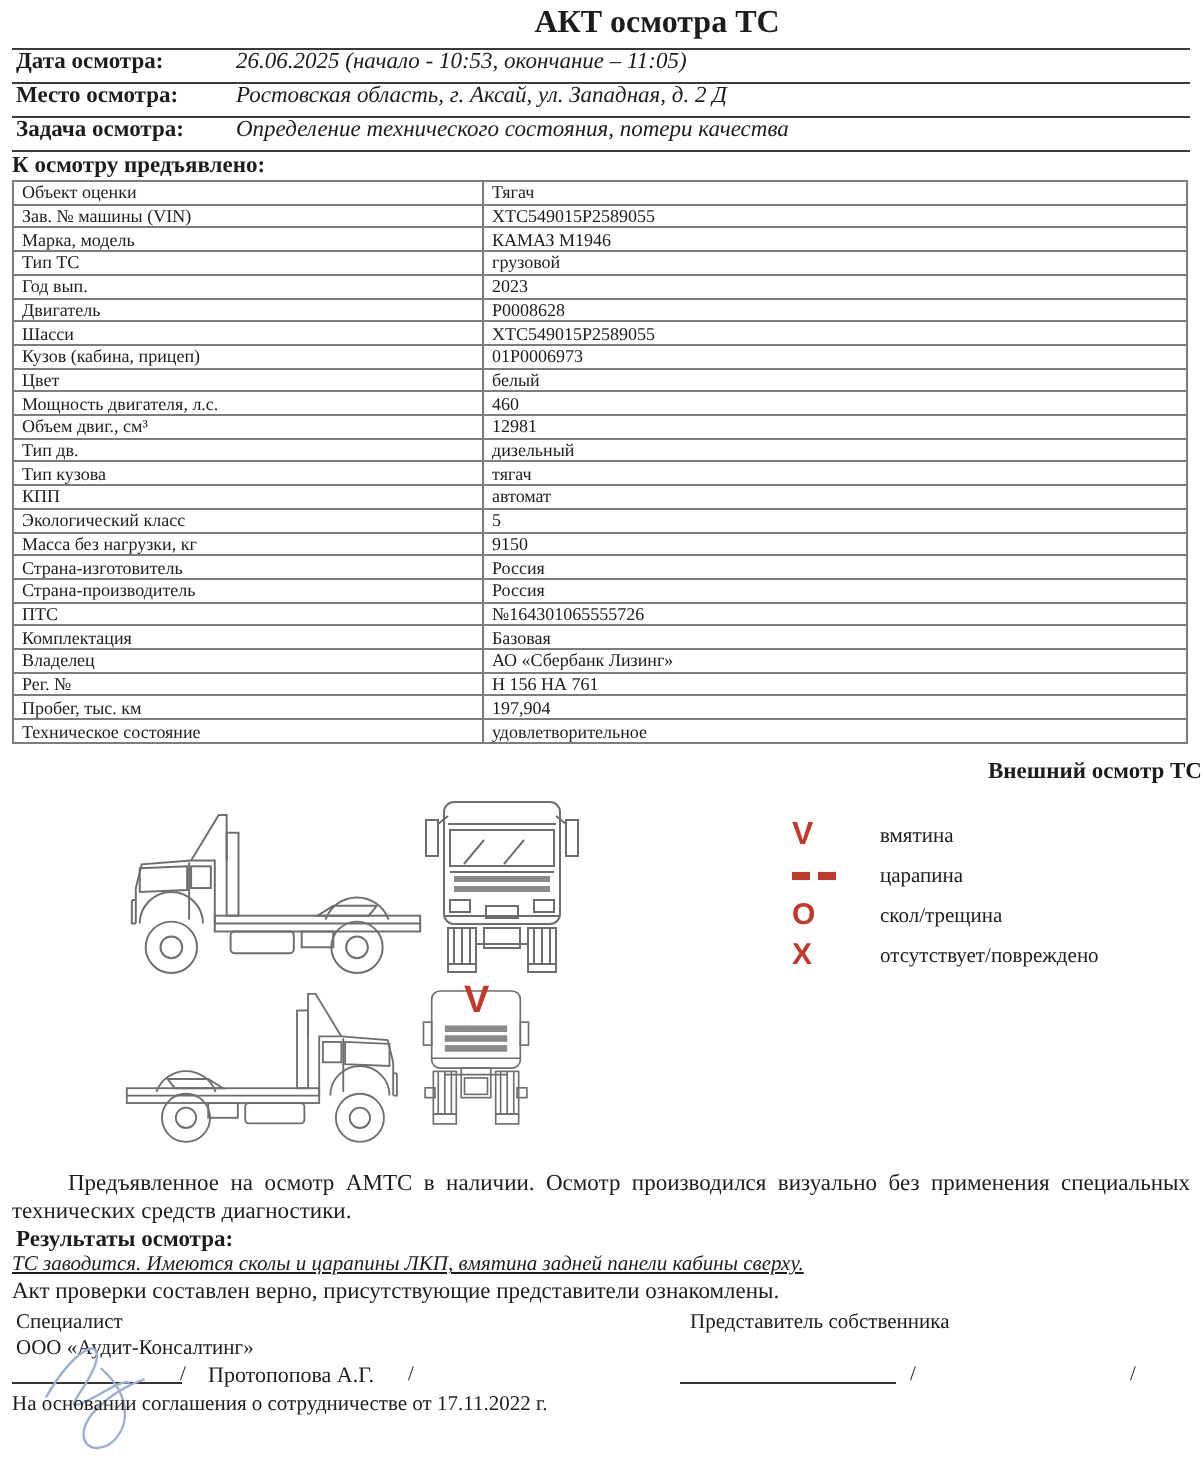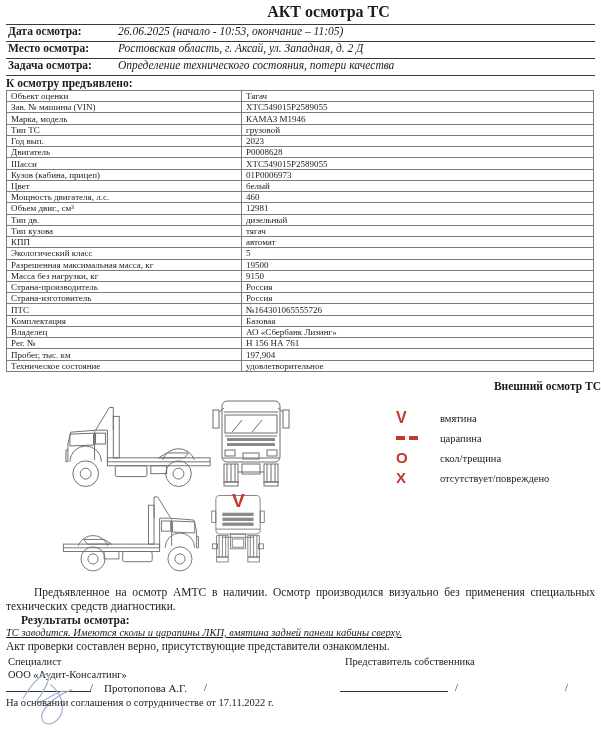--- a/index.html
+++ b/index.html
@@ -42,21 +42,21 @@
   .legend-row { display:flex; align-items:center; height:20px; }
   .legend-sym { width:44px; font-family:"Liberation Sans", sans-serif; font-weight:bold;
                 color:#c0392b; font-size:16px; line-height:16px; }
   .legend-sym.small { font-size:15px; }
   .dash-pair { display:flex; gap:4px; align-items:center; }
   .dash-pair i { display:block; width:9px; height:4px; background:#c0392b; }
   .legend-label { font-size:10.5px; }
 
   .paragraph { position:absolute; top:585px; left:6px; width:589px; font-size:11.5px;
                line-height:14px; text-align:justify; text-indent:28px; }
-  .results-heading { position:absolute; top:614px; left:21px; font-size:11.5px; font-weight:bold; }
+  .results-heading { position:absolute; top:614px; left:8px; font-size:11.5px; font-weight:bold; }
   .results-line { position:absolute; top:627px; left:6px; font-size:10.5px; font-style:italic;
                   text-decoration:underline;font-family:Liberation Serif, serif; }
   .confirm-line { position:absolute; top:640px; left:6px; font-size:11.5px; }
 
   .sig-role-left { position:absolute; top:656px; left:8px; font-size:10.5px; }
   .sig-role-right { position:absolute; top:656px; left:345px; font-size:10.5px; }
   .sig-org { position:absolute; top:669px; left:8px; font-size:10.5px; }
   .sig-line-left { position:absolute; top:676px; left:6px; width:85px; height:16px;
                    border-bottom:1px solid #333; }
   .sig-slash-1 { position:absolute; top:682px; left:90px; font-size:10.5px; }
@@ -167,37 +167,33 @@
       <tr>
         <td class="c1">КПП</td>
         <td class="c2">автомат</td>
       </tr>
 
       <tr>
         <td class="c1">Экологический класс</td>
         <td class="c2">5</td>
       </tr>
 
-      <tr>
-        <td class="c1">Разрешенная максимальная масса, кг</td>
-        <td class="c2">19500</td>
-      </tr>
 
       <tr>
         <td class="c1">Масса без нагрузки, кг</td>
         <td class="c2">9150</td>
       </tr>
 
       <tr>
+        <td class="c1">Страна-изготовитель</td>
+        <td class="c2">Россия</td>
+      </tr>
+
+      <tr>
         <td class="c1">Страна-производитель</td>
-        <td class="c2">Россия</td>
-      </tr>
-
-      <tr>
-        <td class="c1">Страна-изготовитель</td>
         <td class="c2">Россия</td>
       </tr>
 
       <tr>
         <td class="c1">ПТС</td>
         <td class="c2">№164301065555726</td>
       </tr>
 
       <tr>
         <td class="c1">Комплектация</td>

